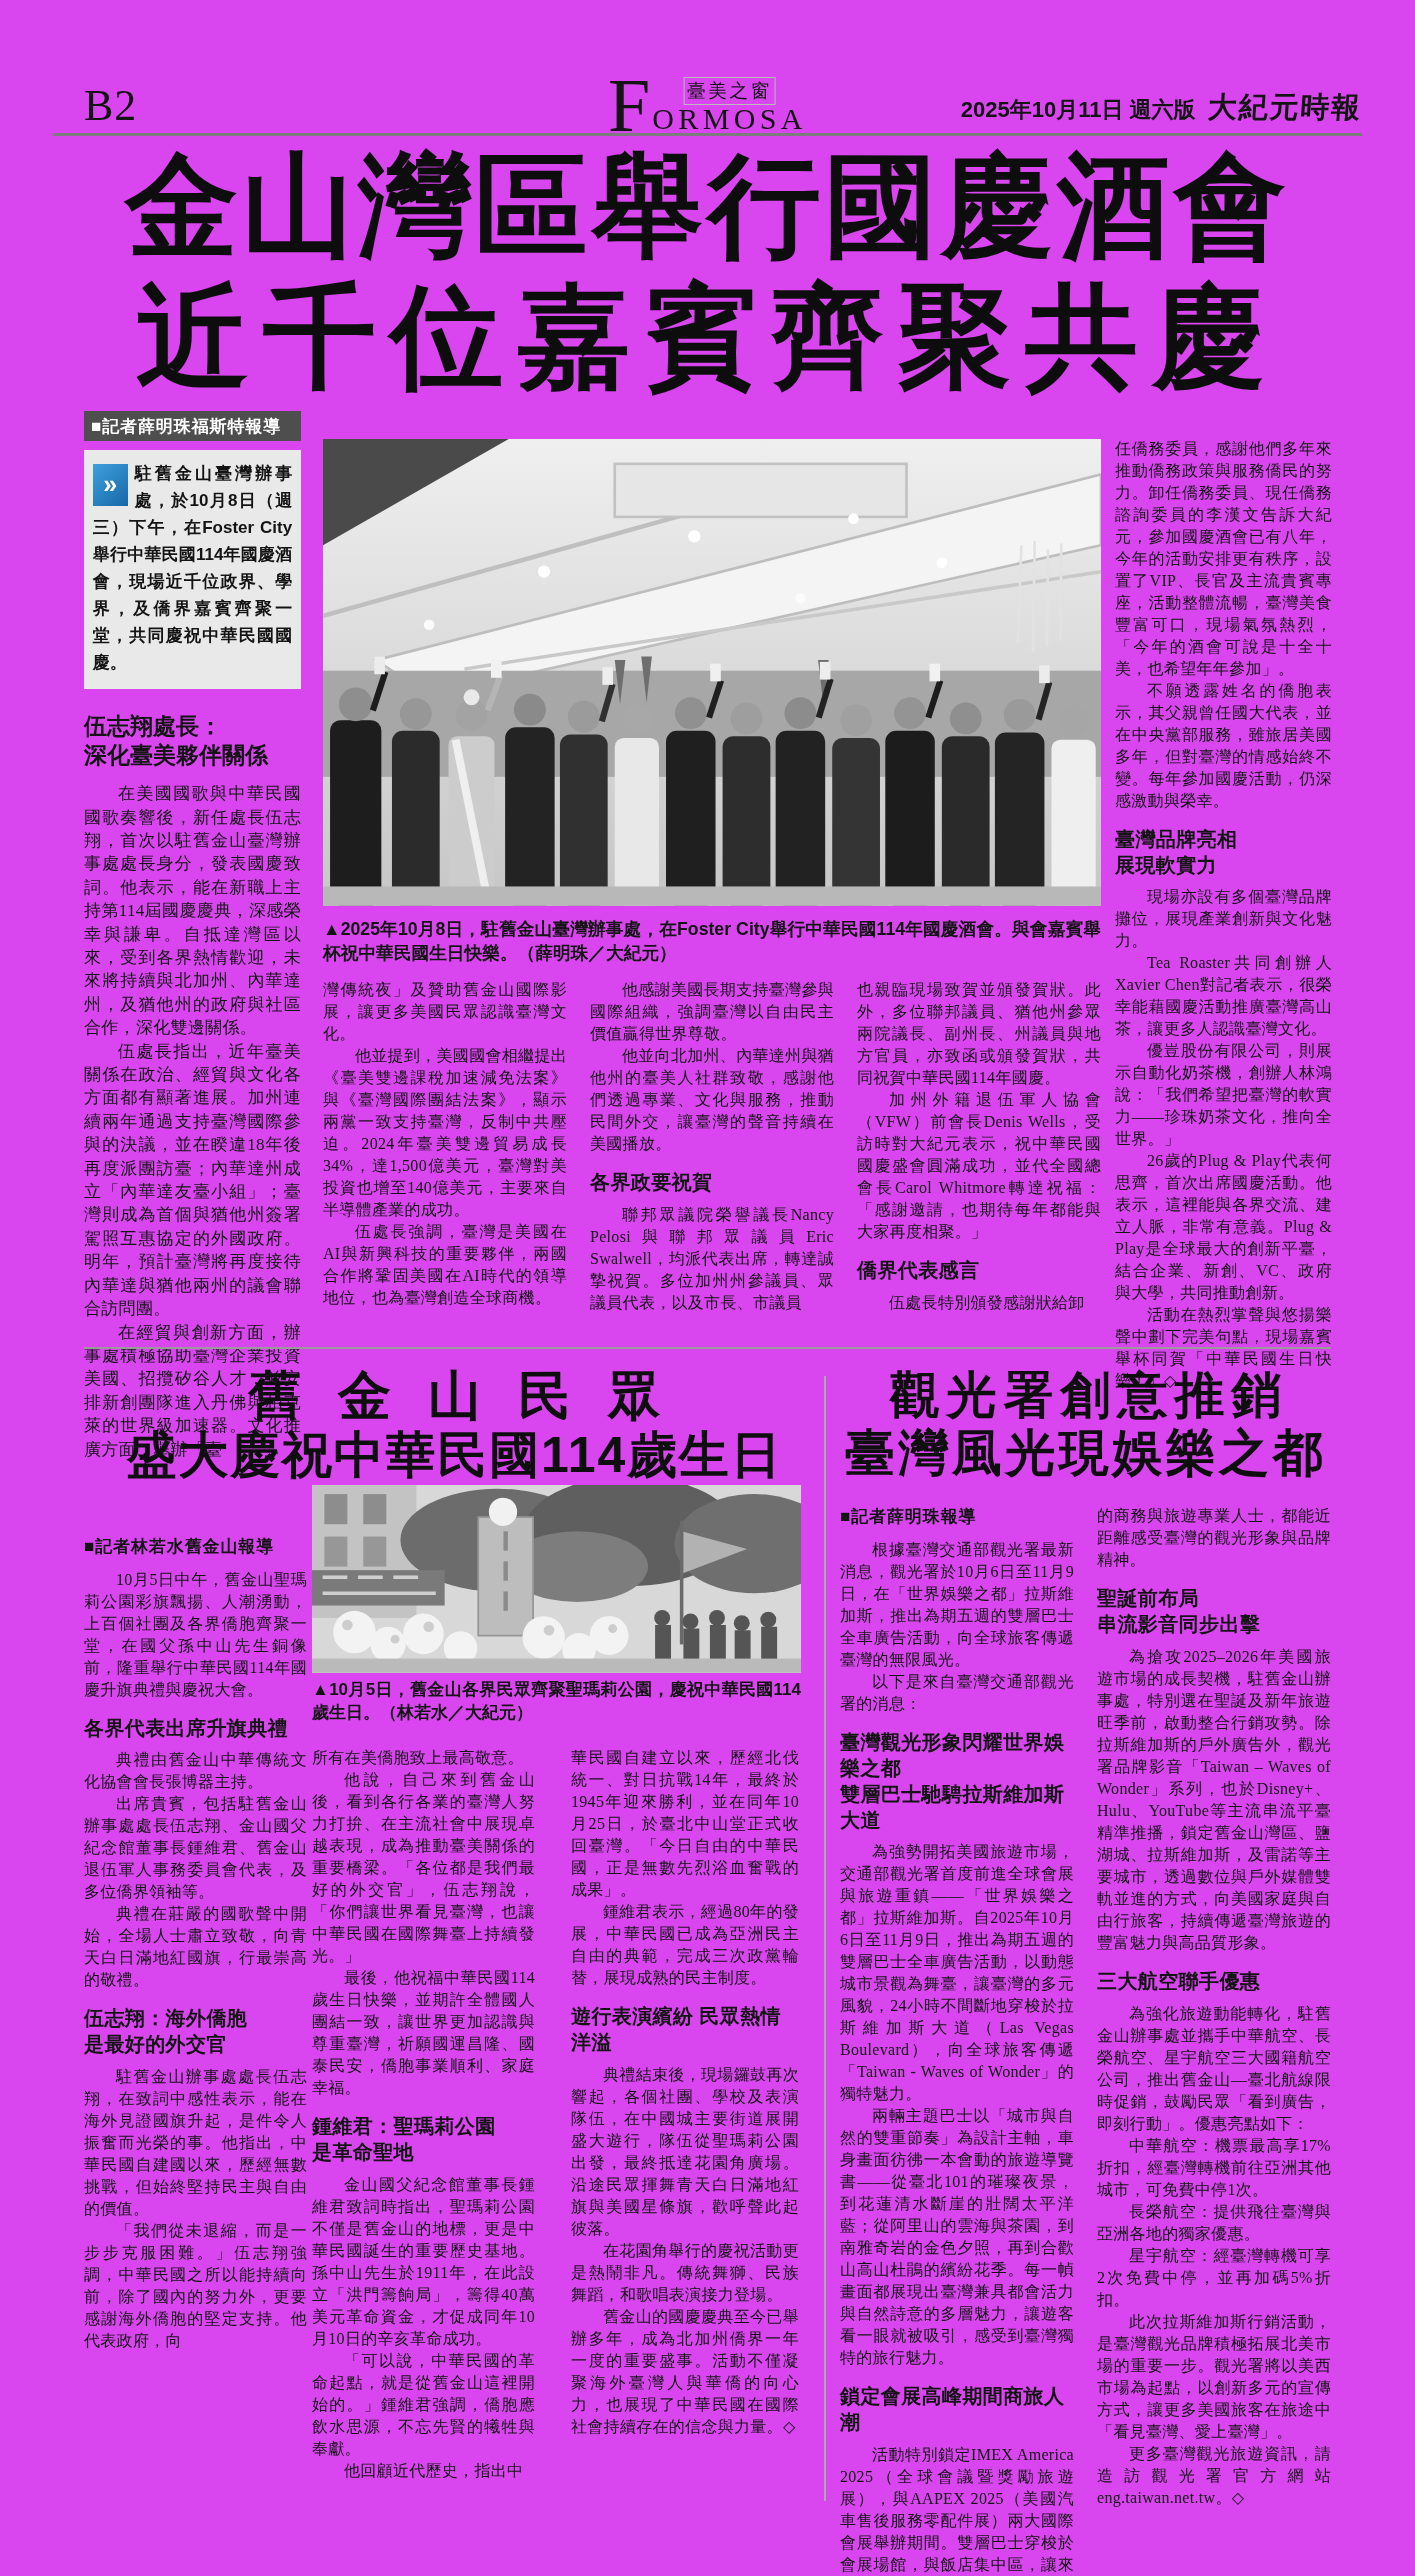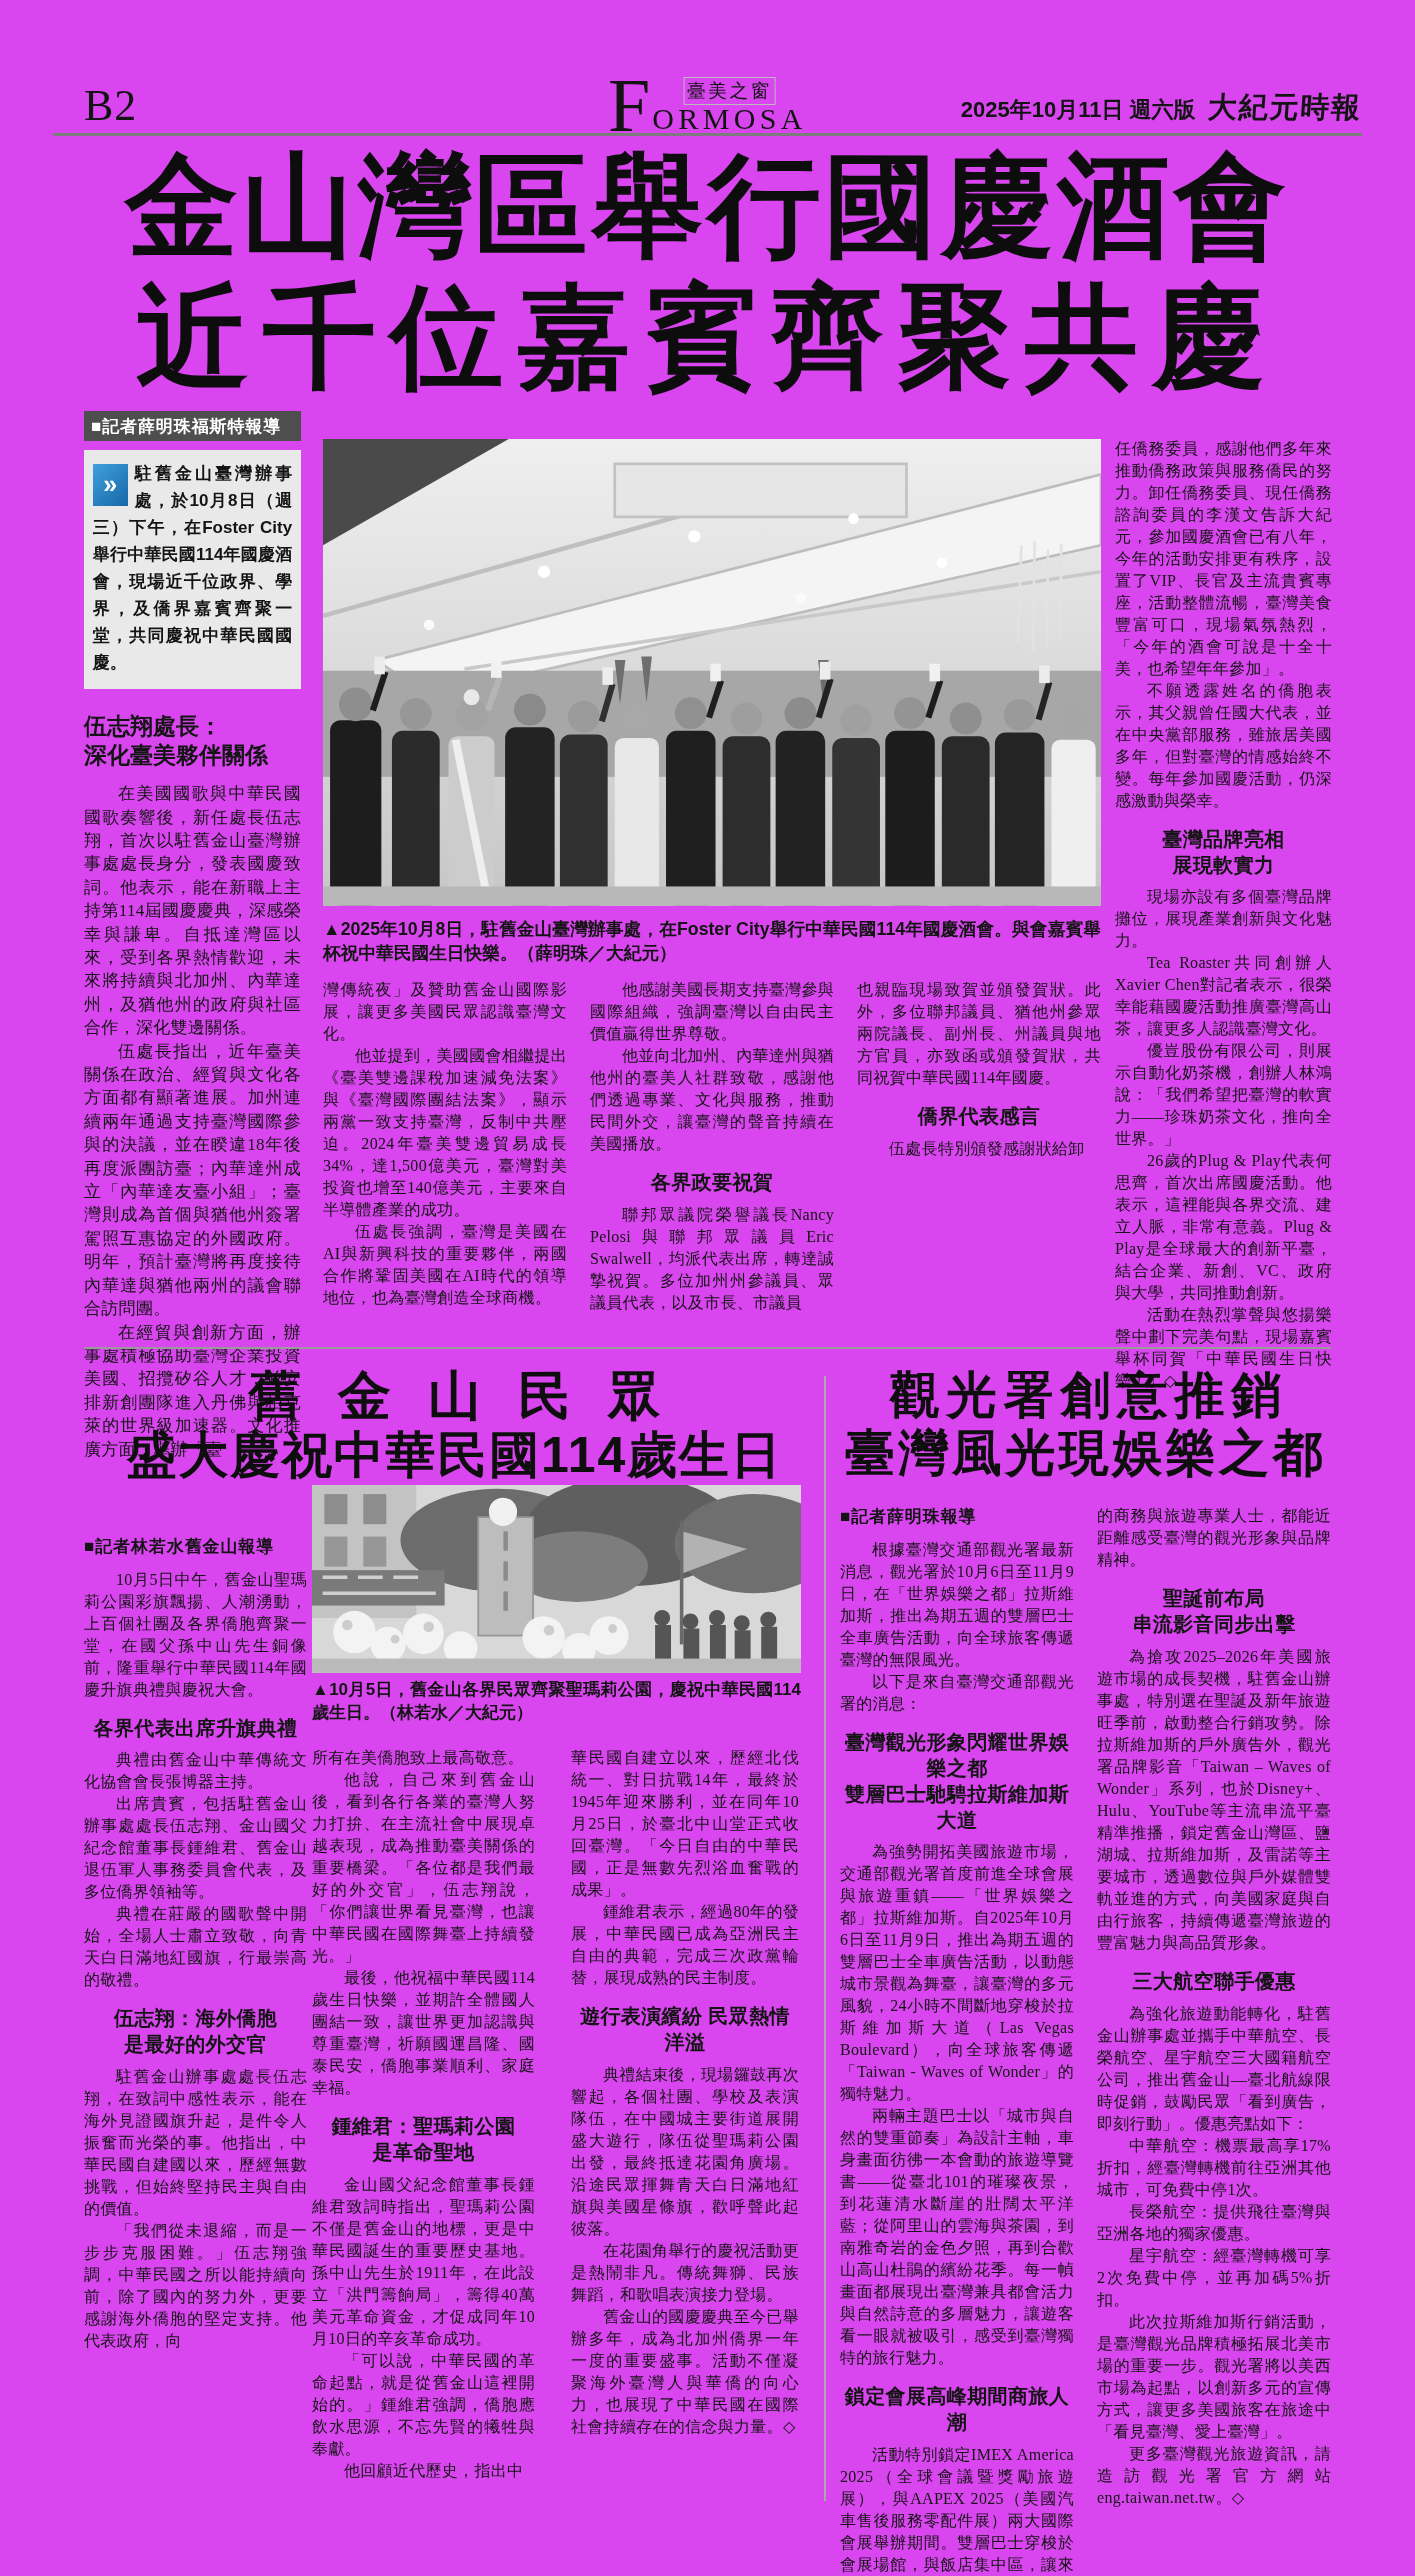--- a/index.html
+++ b/index.html
@@ -18,21 +18,21 @@
   .hdr-paper{font-size:29px;font-weight:900;transform:skewX(-4deg);letter-spacing:1.8px;}
   .rule-top{position:absolute;left:53px;right:53px;top:133px;height:2.7px;background:#7c7c7c;}
   
   .headline{position:absolute;left:0;right:0;top:142px;text-align:center;font-weight:900;color:#0d0d0d;}
   .hl1{font-size:113px;line-height:129px;letter-spacing:3.5px;}
   .hl2{font-size:113px;line-height:133px;letter-spacing:14px;}
   
   .bodytext p{margin:0;font-size:16px;line-height:22px;text-align:justify;text-indent:2em;letter-spacing:0.3px;}
   .bodytext p.noind{text-indent:0;}
   .bodytext h4.sub{font-family:"Liberation Sans","DejaVu Sans",sans-serif;font-size:20.3px;line-height:26px;
-                   font-weight:700;margin:14px 0 8.8px;white-space:pre-line;letter-spacing:0.4px;text-align:center;}
+                   font-weight:700;margin:14px 0 8.8px;white-space:pre-line;letter-spacing:0.4px;}
   .pre{white-space:pre-line;}
   .byline-bar{background:#4e4e4e;color:#fff;font-family:"Liberation Sans","DejaVu Sans",sans-serif;
               font-weight:700;font-size:17px;padding:3.5px 7px;letter-spacing:0.9px;}
   .byline-plain{font-family:"Liberation Sans","DejaVu Sans",sans-serif;font-weight:700;font-size:17px;
                 margin:0 0 10.6px;letter-spacing:0.9px;}
   .caption{font-family:"Liberation Sans","DejaVu Sans",sans-serif;font-weight:700;font-size:17.7px;line-height:24px;text-align:justify;}
   
   .a1{position:absolute;left:84px;top:411px;width:1247px;height:936px;}
   .a1-left{position:absolute;left:0;top:0;width:217px;}
   .leadbox{background:#e9e9e9;margin-top:8.8px;padding:10.6px 8.8px 12.4px;font-family:"Liberation Sans","DejaVu Sans",sans-serif;
@@ -223,20 +223,21 @@
           <p>伍處長強調，臺灣是美國在AI與新興科技的重要夥伴，兩國合作將鞏固美國在AI時代的領導地位，也為臺灣創造全球商機。</p>
         </div>
       <div class="col bodytext">
           <p>他感謝美國長期支持臺灣參與國際組織，強調臺灣以自由民主價值贏得世界尊敬。</p>
           <p>他並向北加州、內華達州與猶他州的臺美人社群致敬，感謝他們透過專業、文化與服務，推動民間外交，讓臺灣的聲音持續在美國播放。</p>
           <h4 class="sub">各界政要祝賀</h4>
           <p>聯邦眾議院榮譽議長Nancy Pelosi與聯邦眾議員Eric Swalwell，均派代表出席，轉達誠摯祝賀。多位加州州參議員、眾議員代表，以及市長、市議員</p>
         </div>
       <div class="col bodytext">
           <p class="noind">也親臨現場致賀並頒發賀狀。此外，多位聯邦議員、猶他州參眾兩院議長、副州長、州議員與地方官員，亦致函或頒發賀狀，共同祝賀中華民國114年國慶。</p>
+          <p>加州外籍退伍軍人協會（VFW）前會長Denis Wells，受訪時對大紀元表示，祝中華民國國慶盛會圓滿成功，並代全國總會長Carol Whitmore轉達祝福：「感謝邀請，也期待每年都能與大家再度相聚。」</p>
           <h4 class="sub">僑界代表感言</h4>
           <p>伍處長特別頒發感謝狀給卸</p>
         </div>
     </div>
 
     <div class="a1-right bodytext">
         <p class="noind">任僑務委員，感謝他們多年來推動僑務政策與服務僑民的努力。卸任僑務委員、現任僑務諮詢委員的李漢文告訴大紀元，參加國慶酒會已有八年，今年的活動安排更有秩序，設置了VIP、長官及主流貴賓專座，活動整體流暢，臺灣美食豐富可口，現場氣氛熱烈，「今年的酒會可說是十全十美，也希望年年參加」。</p>
         <p>不願透露姓名的僑胞表示，其父親曾任國大代表，並在中央黨部服務，雖旅居美國多年，但對臺灣的情感始終不變。每年參加國慶活動，仍深感激動與榮幸。</p>
         <h4 class="sub">臺灣品牌亮相
 展現軟實力</h4>

